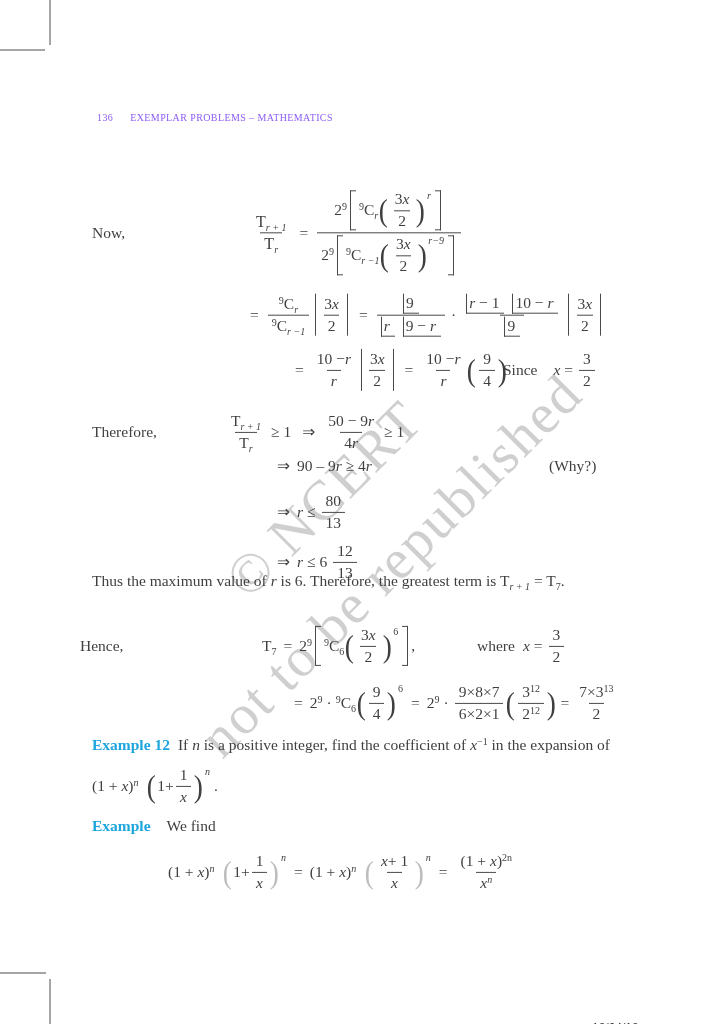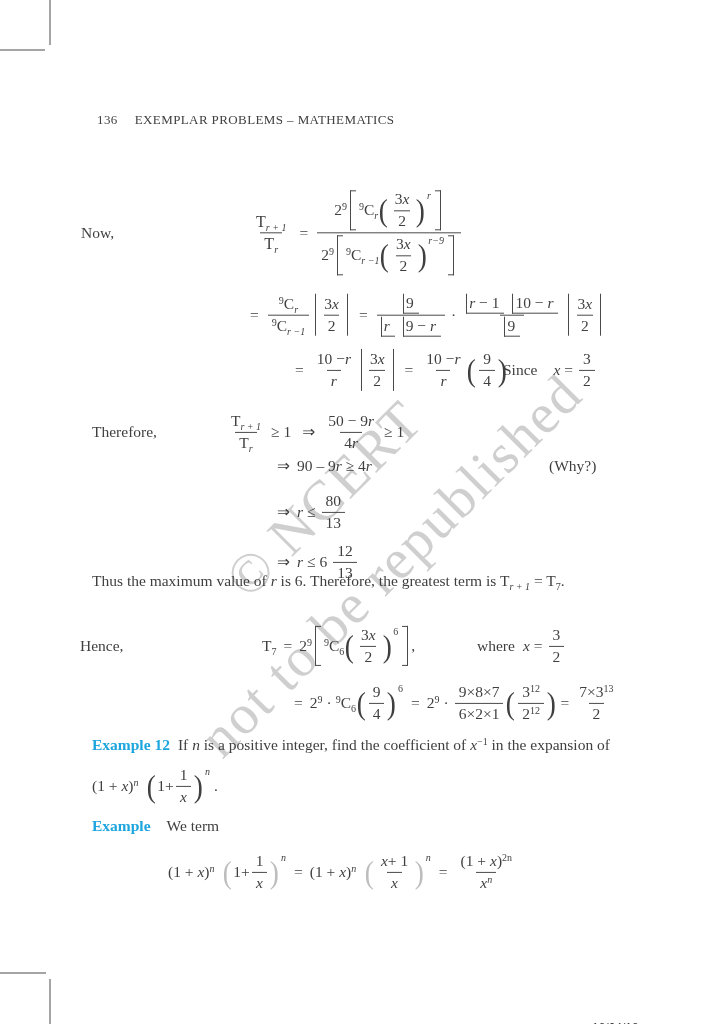--- a/index.html
+++ b/index.html
@@ -8,22 +8,22 @@
           font-family:"Liberation Serif", serif; color:#3f3f3f; overflow:hidden; }
 
   
   .crop { position:absolute; background:#a5a5a5; }
 
   
   .wm { position:absolute; left:27px; top:438px; width:660px; text-align:center;
         transform:rotate(-45deg); color:#cfcfcf; font-size:56px; line-height:94px;
         white-space:nowrap; letter-spacing:2px; z-index:0; }
 
-  .hdr { position:absolute; top:112px; left:97px; font-size:13px; letter-spacing:.4px;
-         color:#404040; z-index:1; }
+  .hdr { position:absolute; top:112px; left:97px; font-size:10px; letter-spacing:.4px;
+         color:#8b5cf6; z-index:1; }
   .hdr .num { margin-right:17px; }
 
   .row { position:absolute; left:0; width:717px; z-index:1; }
   .fl  { position:absolute; top:50%; transform:translateY(-50%);
          display:inline-flex; align-items:center; font-size:15.5px; white-space:nowrap; }
   .plain { position:absolute; left:92px; width:535px; font-size:15.5px; z-index:1; }
 
   .m   { display:inline-flex; align-items:center; }
   .it  { font-style:italic; }
   .frac{ display:inline-flex; flex-direction:column; align-items:center; margin:0 2px; }
@@ -64,21 +64,21 @@
   <div class="wm">
     <div>© NCERT</div>
     <div>not to be republished</div>
   </div>
 
   <div class="hdr">
     <span class="num">136</span><span>EXEMPLAR PROBLEMS – MATHEMATICS</span>
   </div>
 
   <div class="row" style="top:183px; height:100px;">
-    <span class="fl" style="left:81px;">Now,</span>
+    <span class="fl" style="left:92px;">Now,</span>
     <span class="fl" style="left:250px;">
       <span class="frac" style="font-size:16px;">
         <span class="fn">
             <span class="u"><span>T</span><span class="sb it">r + 1</span></span>
           </span>
         <span class="fd">
             <span class="u"><span>T</span><span class="sb it">r</span></span>
           </span>
       </span>
       <span class="op">=</span>
@@ -379,21 +379,21 @@
             <span class="it">x</span>
           </span>
       </span>
       <span class="bigp">)</span>
       <span class="aex it">n</span>
       <span style="margin-left:3px;">.</span>
     </span>
   </div>
 
   <div class="plain" style="top:817px;">
-    <span class="blue">Example</span><span class="gap16"></span><span>We term</span>
+    <span class="blue">Example</span><span class="gap16"></span><span>We find</span>
   </div>
 
   <div class="row" style="top:845px; height:54px;">
     <span class="fl" style="left:168px;">
       <span class="u"><span>(1 + </span><span class="it">x</span><span>)</span><span class="ss it">n</span></span>
       <span class="gap8"></span>
       <span class="bigp faint">(</span>
       <span>1+</span>
       <span class="frac">
         <span class="fn">1</span>

